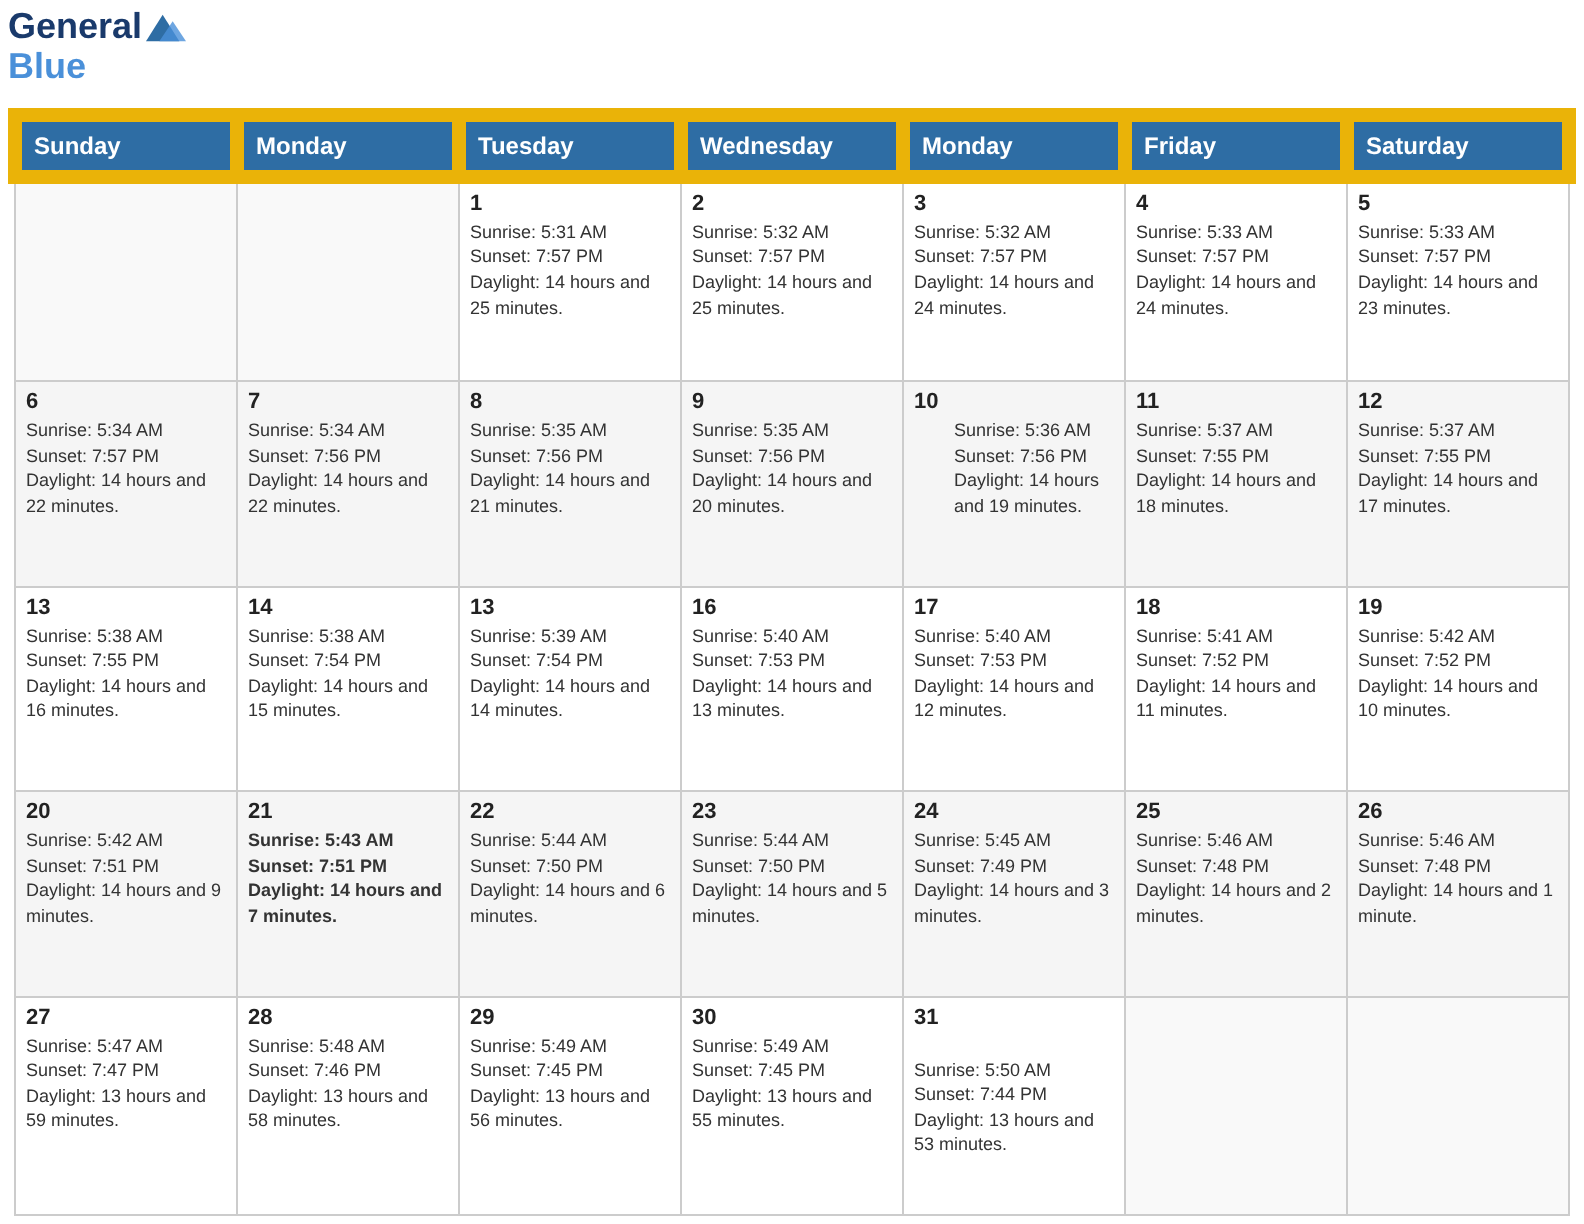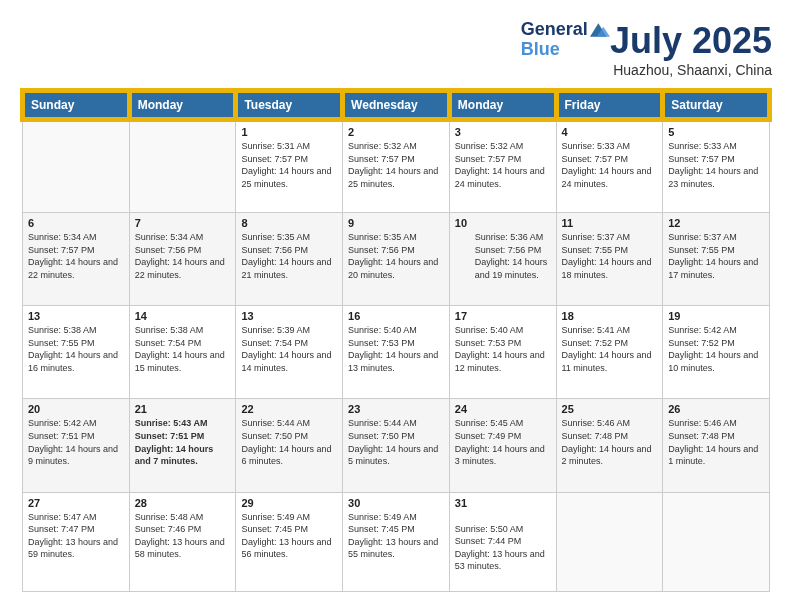--- a/index.html
+++ b/index.html
@@ -6,24 +6,23 @@
     body {
       width: 792px;
       height: 612px;
       font-family: Arial, sans-serif;
       background: #fff;
       overflow: hidden;
     }
     .page {
       width: 792px;
       height: 612px;
-      padding: 20px;
+      padding: 4px;
       display: flex;
       flex-direction: column;
-      align-items: flex-end;
     }
     .header {
       display: flex;
       justify-content: space-between;
       align-items: flex-start;
       margin-bottom: 10px;
     }
     .logo {
       display: flex;
       align-items: center;
@@ -56,21 +55,21 @@
       border-collapse: collapse;
       flex: 1;
     }
     .calendar thead tr th {
       background: #2e6da4;
       color: #fff;
       font-size: 12px;
       font-weight: bold;
       padding: 5px 6px;
       text-align: left;
-      border: 5px solid #eab308;
+      border: 7px solid #eab308;
     }
     .calendar tbody tr td {
       border: 1px solid #ccc;
       vertical-align: top;
       padding: 4px 5px;
       font-size: 9.5px;
       color: #222;
       width: calc(100% / 7);
       height: 80px;
     }
@@ -102,24 +101,20 @@
         <div style="display:flex;align-items:center;">
           <span class="logo-text">General</span>
           <svg class="logo-icon" viewBox="0 0 24 20" fill="none">
             <polygon points="0,18 10,2 20,18" fill="#2e6da4"></polygon>
             <polygon points="8,18 16,6 24,18" fill="#4a90d9" opacity="0.8"></polygon>
           </svg>
         </div>
         <div class="logo-text" style="color:#4a90d9;">Blue</div>
       </div>
     </div>
-    <div class="title-block">
-      <div class="main-title">July 2025</div>
-      <div class="sub-title">Huazhou, Shaanxi, China</div>
-    </div>
   </div>
 
   <table class="calendar">
     <thead>
       <tr>
       <th>Sunday</th>
           <th>Monday</th>
           <th>Tuesday</th>
           <th>Wednesday</th>
           <th>Monday</th>

